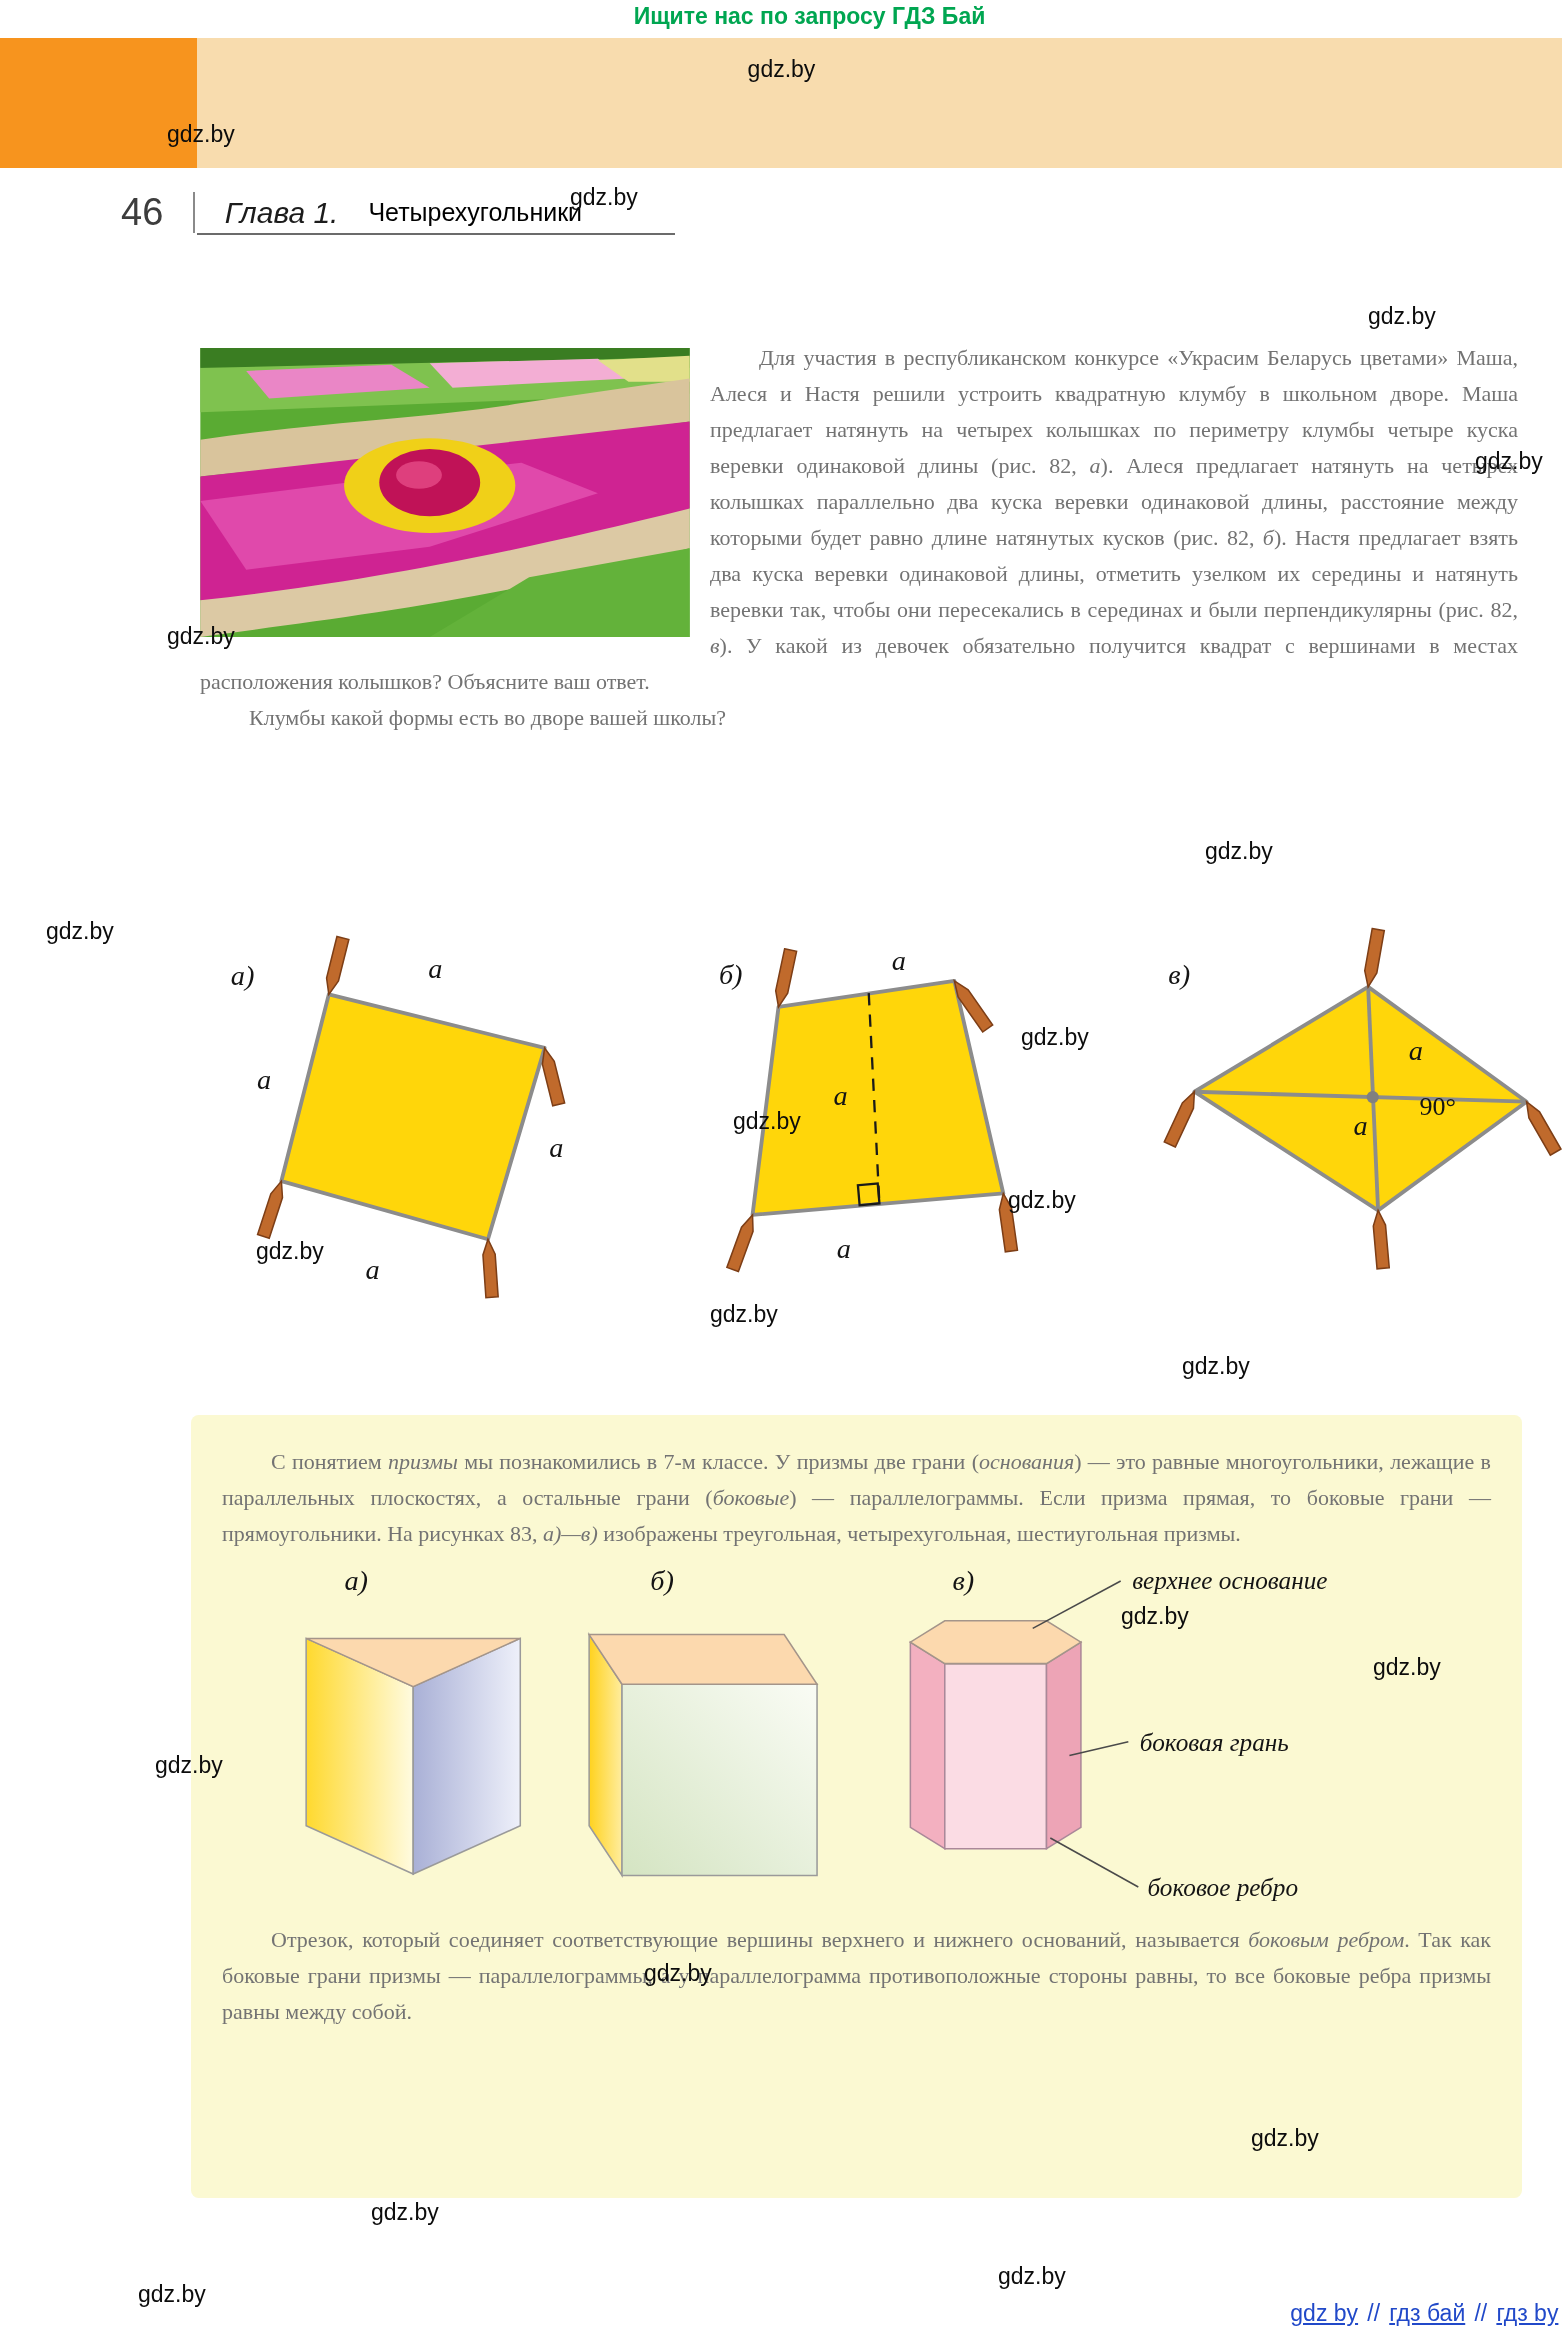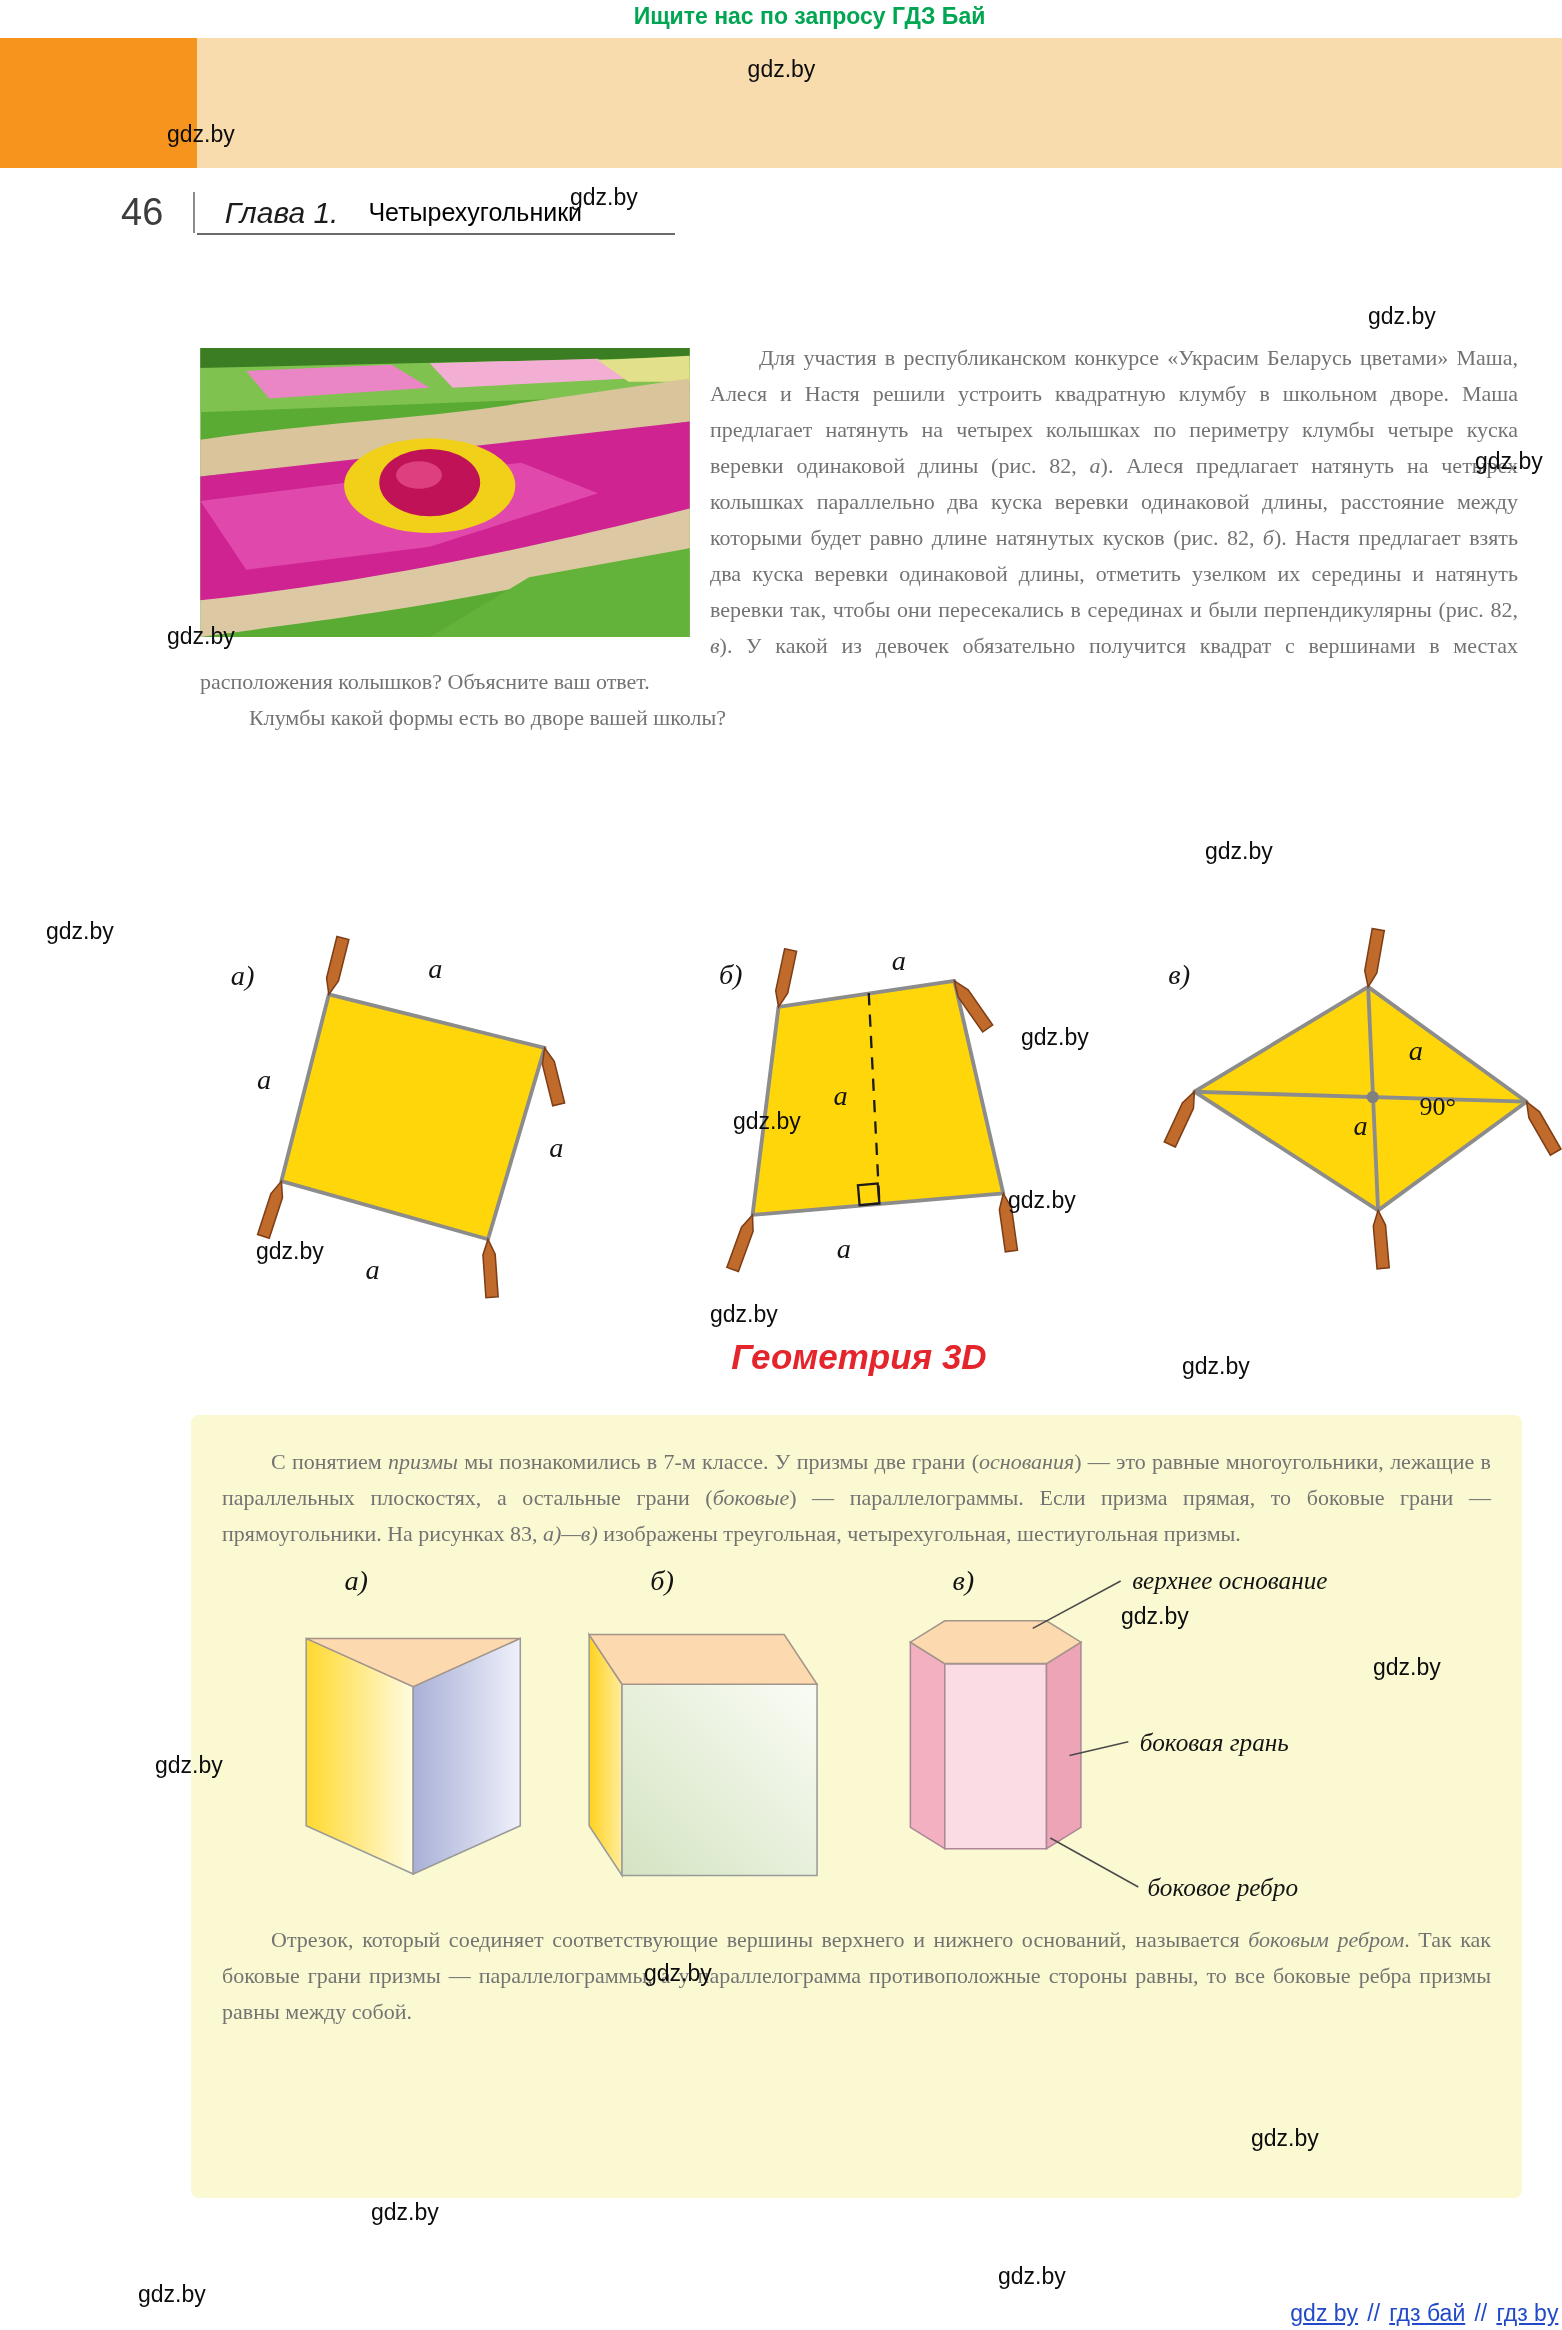--- a/index.html
+++ b/index.html
@@ -165,21 +165,20 @@
         <use href="#pegV" transform="translate(298,340) rotate(175)"></use>
         <use href="#pegV" transform="translate(58,185) rotate(205)"></use>
         <text class="side" x="338" y="144">a</text>
         <text class="side" x="266" y="242">a</text>
         <text class="angle" x="352" y="216">90°</text>
       </svg>
     </div>
   </div>
 
 
-  <h2 class="red-title title-3d">Геометрия 3D</h2>
 
   <div class="box">
     <p class="p p-ind"><span>С понятием </span><span class="it">призмы</span><span> мы познакомились в 7-м классе. У призмы две грани (</span><span class="it">основания</span><span>) — это равные многоугольники, лежащие в параллельных плоскостях, а остальные грани (</span><span class="it">боковые</span><span>) — параллелограммы. Если призма прямая, то боковые грани — прямоугольники. На рисунках 83, </span><span class="it">а)—в)</span><span> изображены треугольная, четырехугольная, шестиугольная призмы.</span></p>
 
     <svg class="fig83" width="1262" height="352" viewBox="0 0 1650 460">
       <defs>
         <linearGradient id="gY" x1="0" y1="0" x2="1" y2="0">
           <stop offset="0" stop-color="#ffd92e"></stop>
             <stop offset="1" stop-color="#fffbe0"></stop>
         </linearGradient>

